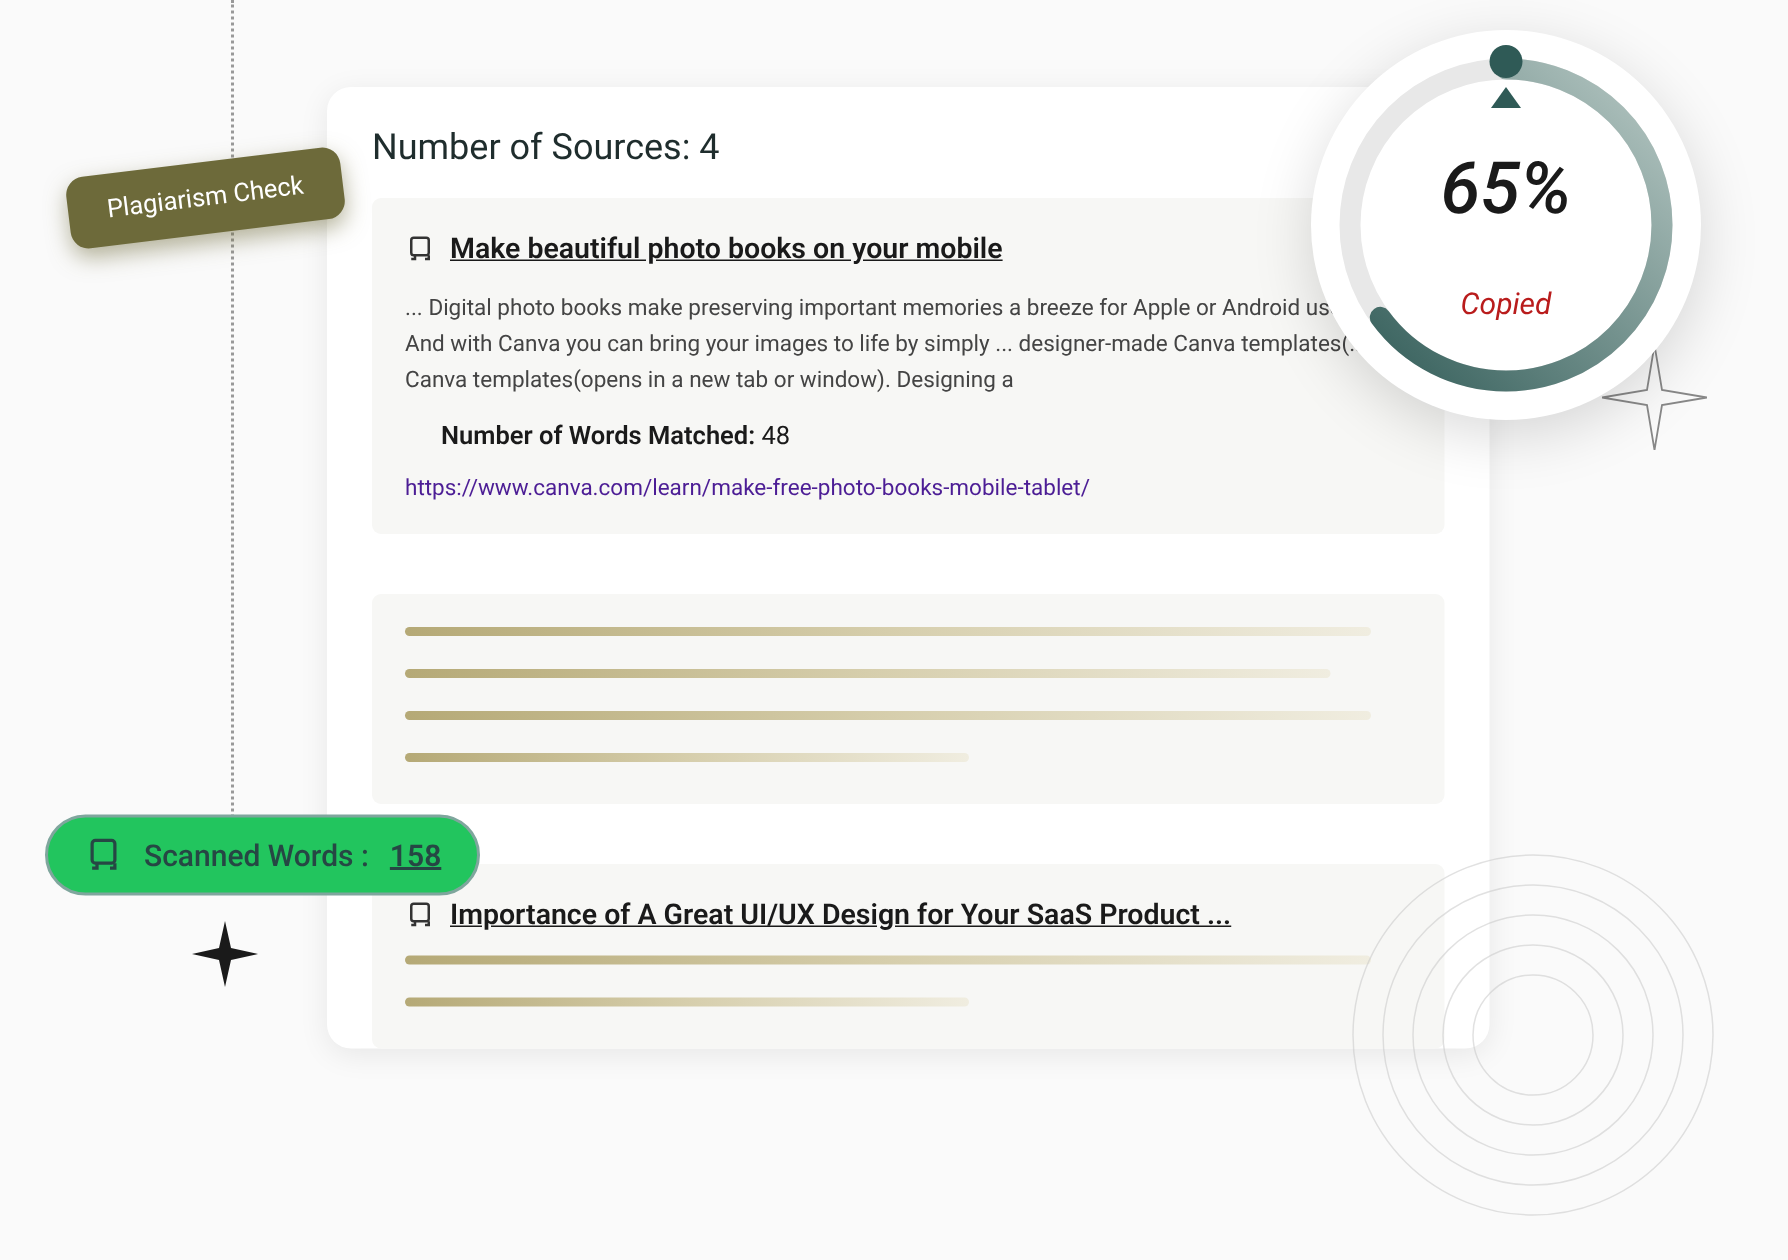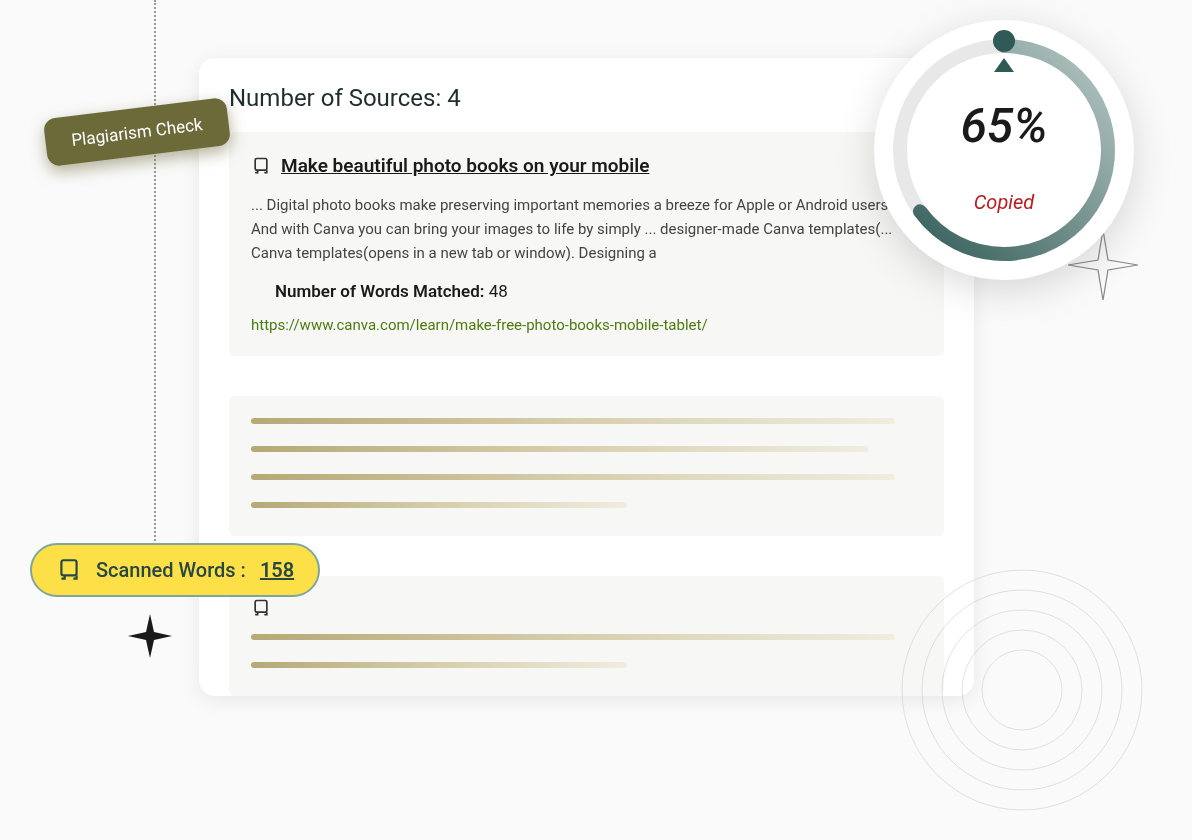--- a/index.html
+++ b/index.html
@@ -18,21 +18,21 @@
     position: absolute;
     left: 154px;
     top: 0;
     height: 560px;
     border-left: 2px dotted #999;
   }
 
   
   .main-card {
     position: absolute;
-    left: 199px;
+    left: 218px;
     top: 58px;
     width: 775px;
     background: #fff;
     border-radius: 16px;
     box-shadow: 0 4px 20px rgba(0,0,0,0.08);
     padding-bottom: 0;
   }
 
   .card-header {
     padding: 26px 30px 20px 30px;
@@ -87,21 +87,21 @@
     margin-bottom: 16px;
   }
   .words-matched {
     font-size: 17px;
     color: #1a1a1a;
     margin-bottom: 14px;
   }
   .words-matched strong { font-weight: 600; margin-left: 24px; }
   .source-url {
     font-size: 15px;
-    color: #4d7c0f;
+    color: #4c1d95;
     text-decoration: none;
     cursor: pointer;
   }
 
   
   .skeleton-line {
     height: 6px;
     border-radius: 3px;
     background: linear-gradient(90deg, #b5a976 0%, #d6ceac 50%, #f0ede0 100%);
     margin-bottom: 22px;
@@ -125,21 +125,21 @@
     border-radius: 12px;
     transform: rotate(-7deg);
     box-shadow: 0 6px 15px rgba(110,106,58,0.5);
   }
 
   
   .scanned-pill {
     position: absolute;
     left: 30px;
     top: 543px;
-    background: #fde047;
+    background: #22c55e;
     border: 2px solid #7fa69d;
     border-radius: 999px;
     padding: 12px 24px;
     display: flex;
     align-items: center;
     gap: 14px;
     color: #264744;
     font-size: 20px;
     font-weight: 500;
   }
@@ -256,20 +256,21 @@
     <div class="skeleton-line sk4"></div>
   </div>
 
   <div class="source-item alt" style="margin-bottom:0;">
     <div class="source-title-row">
       <svg class="doc-icon" viewBox="0 0 24 24" fill="none" stroke="#333" stroke-width="2">
         <rect x="5" y="3" width="14" height="14" rx="2"></rect>
         <path d="M8 17v3H5"></path>
         <path d="M19 17v3h-3"></path>
       </svg>
+      <span class="source-title">Importance of A Great UI/UX Design for Your SaaS Product ...</span>
     </div>
     <div class="skeleton-line sk5"></div>
     <div class="skeleton-line sk6"></div>
   </div>
 </div>
 
 <div class="plag-pill">Plagiarism Check</div>
 
 <div class="scanned-pill">
   <svg class="doc-icon-lg" viewBox="0 0 24 24" fill="none" stroke="#264744" stroke-width="2">

